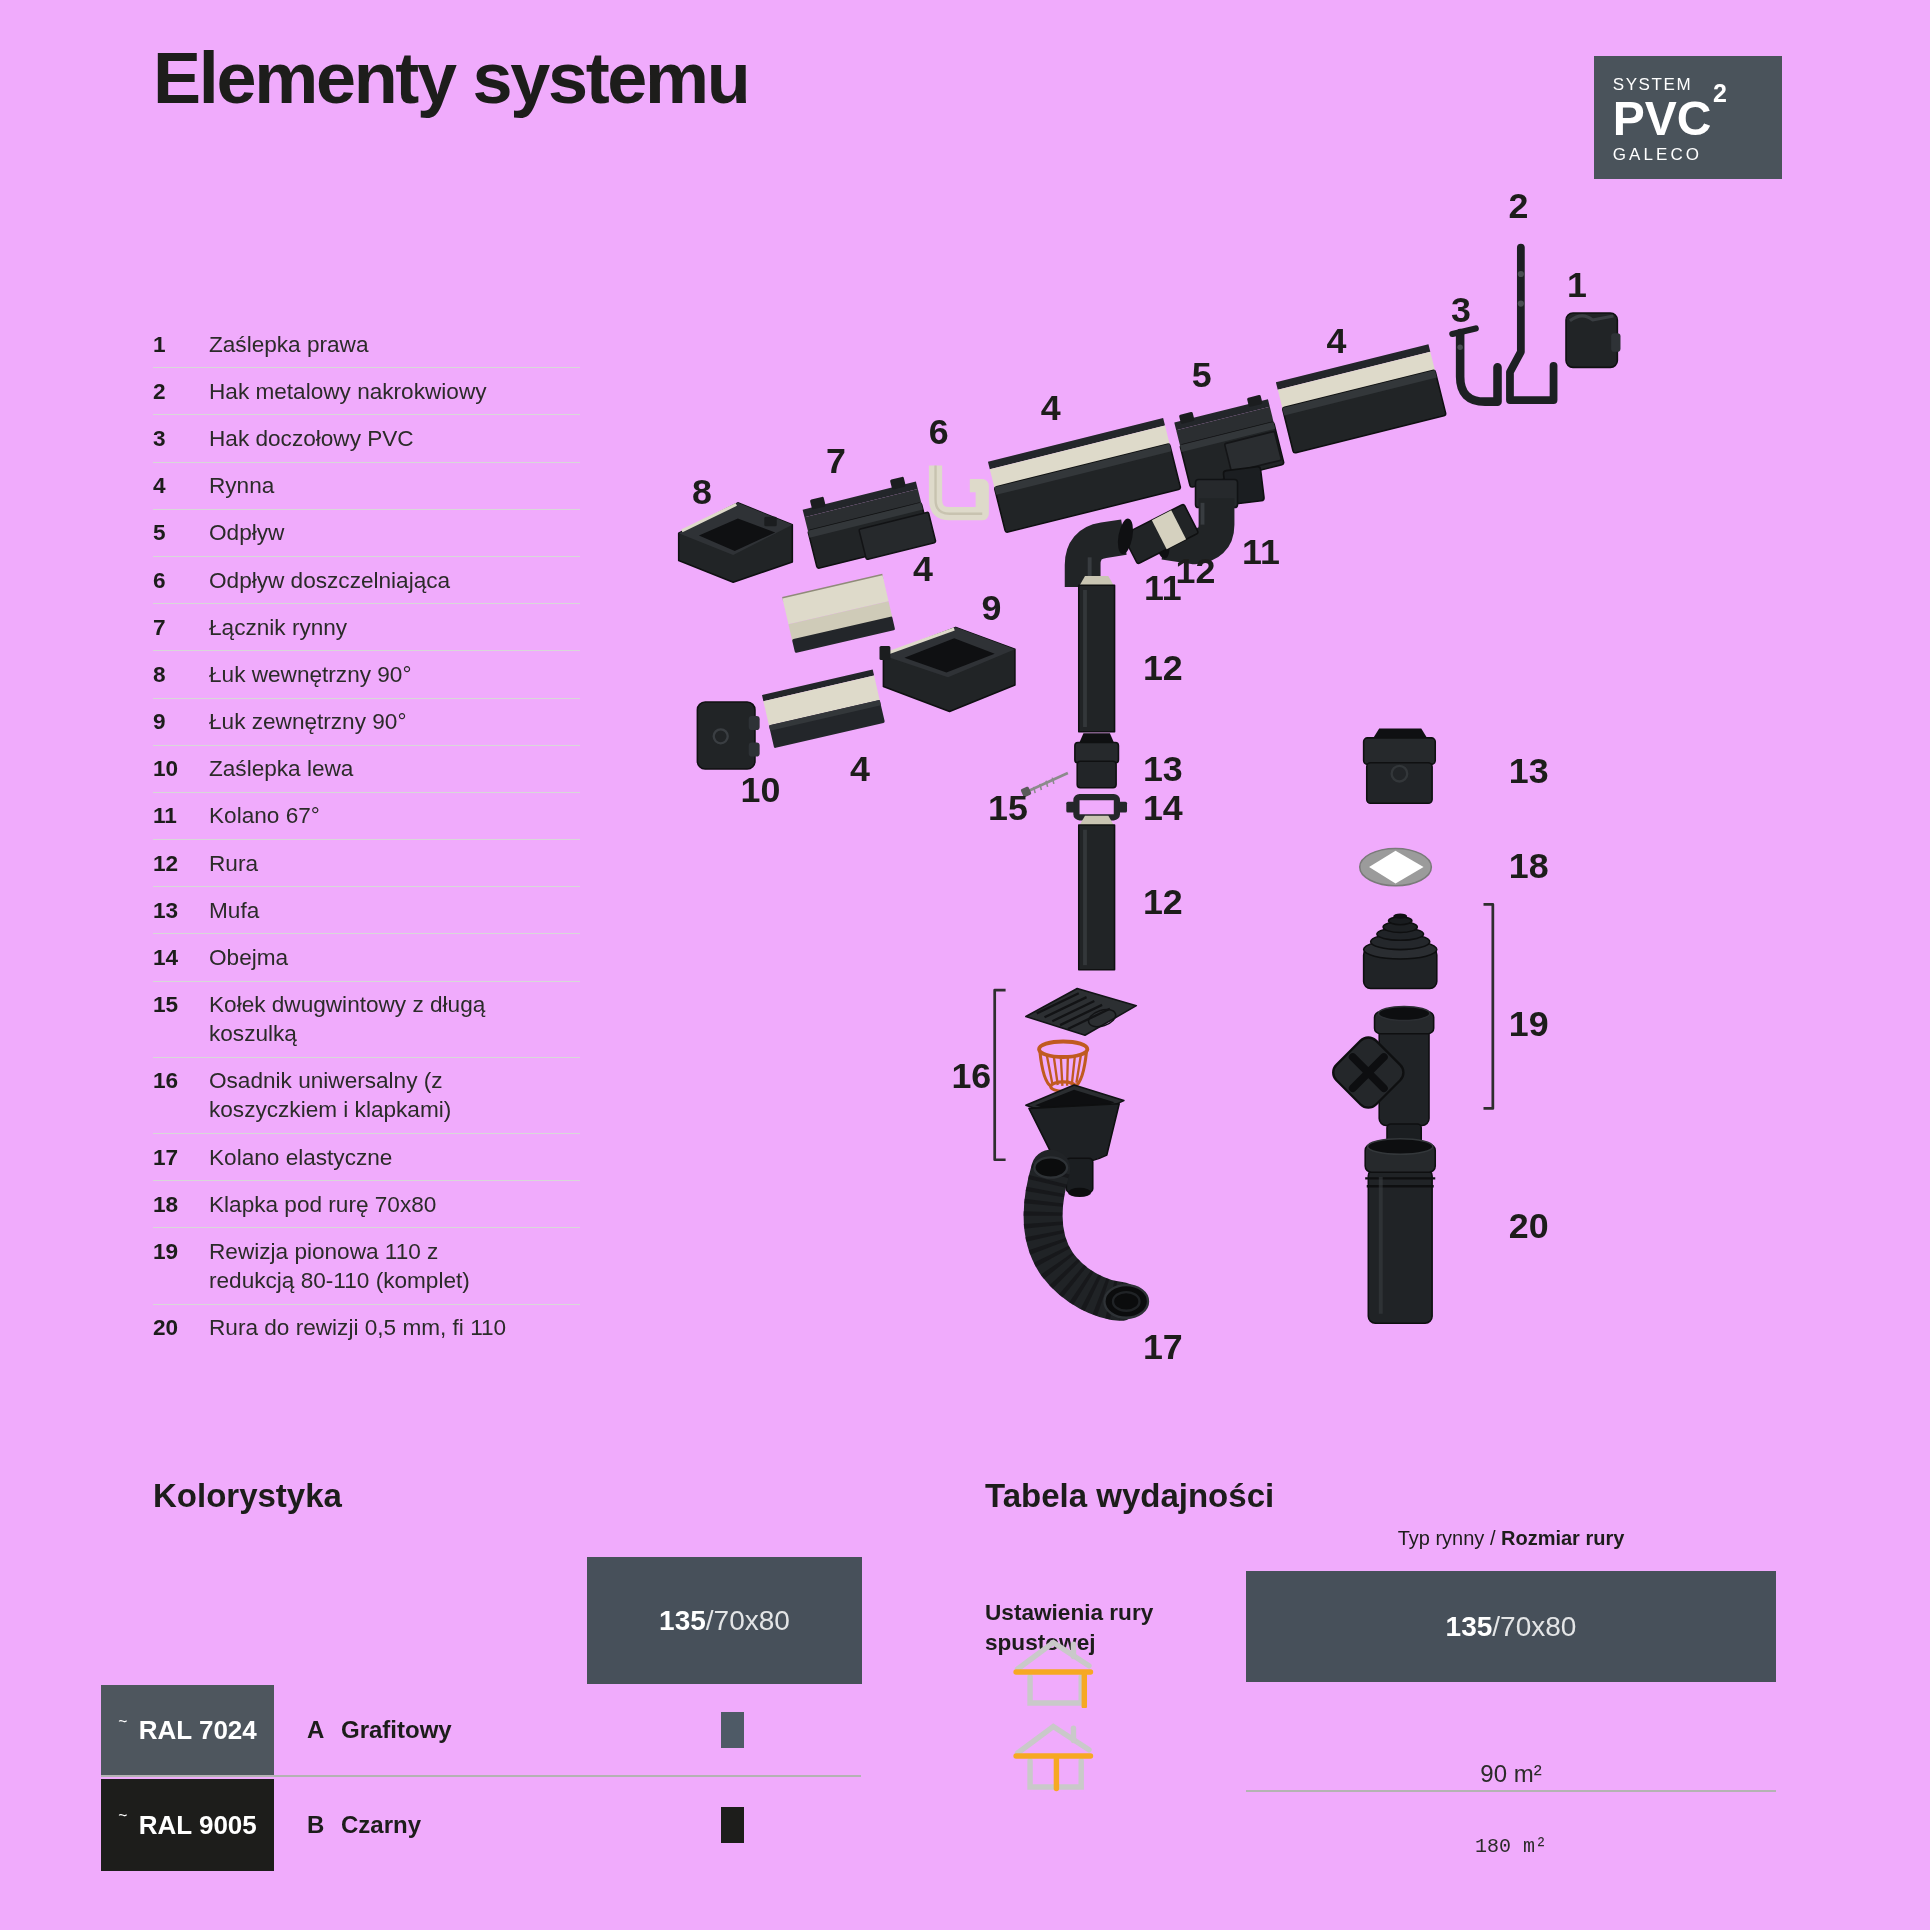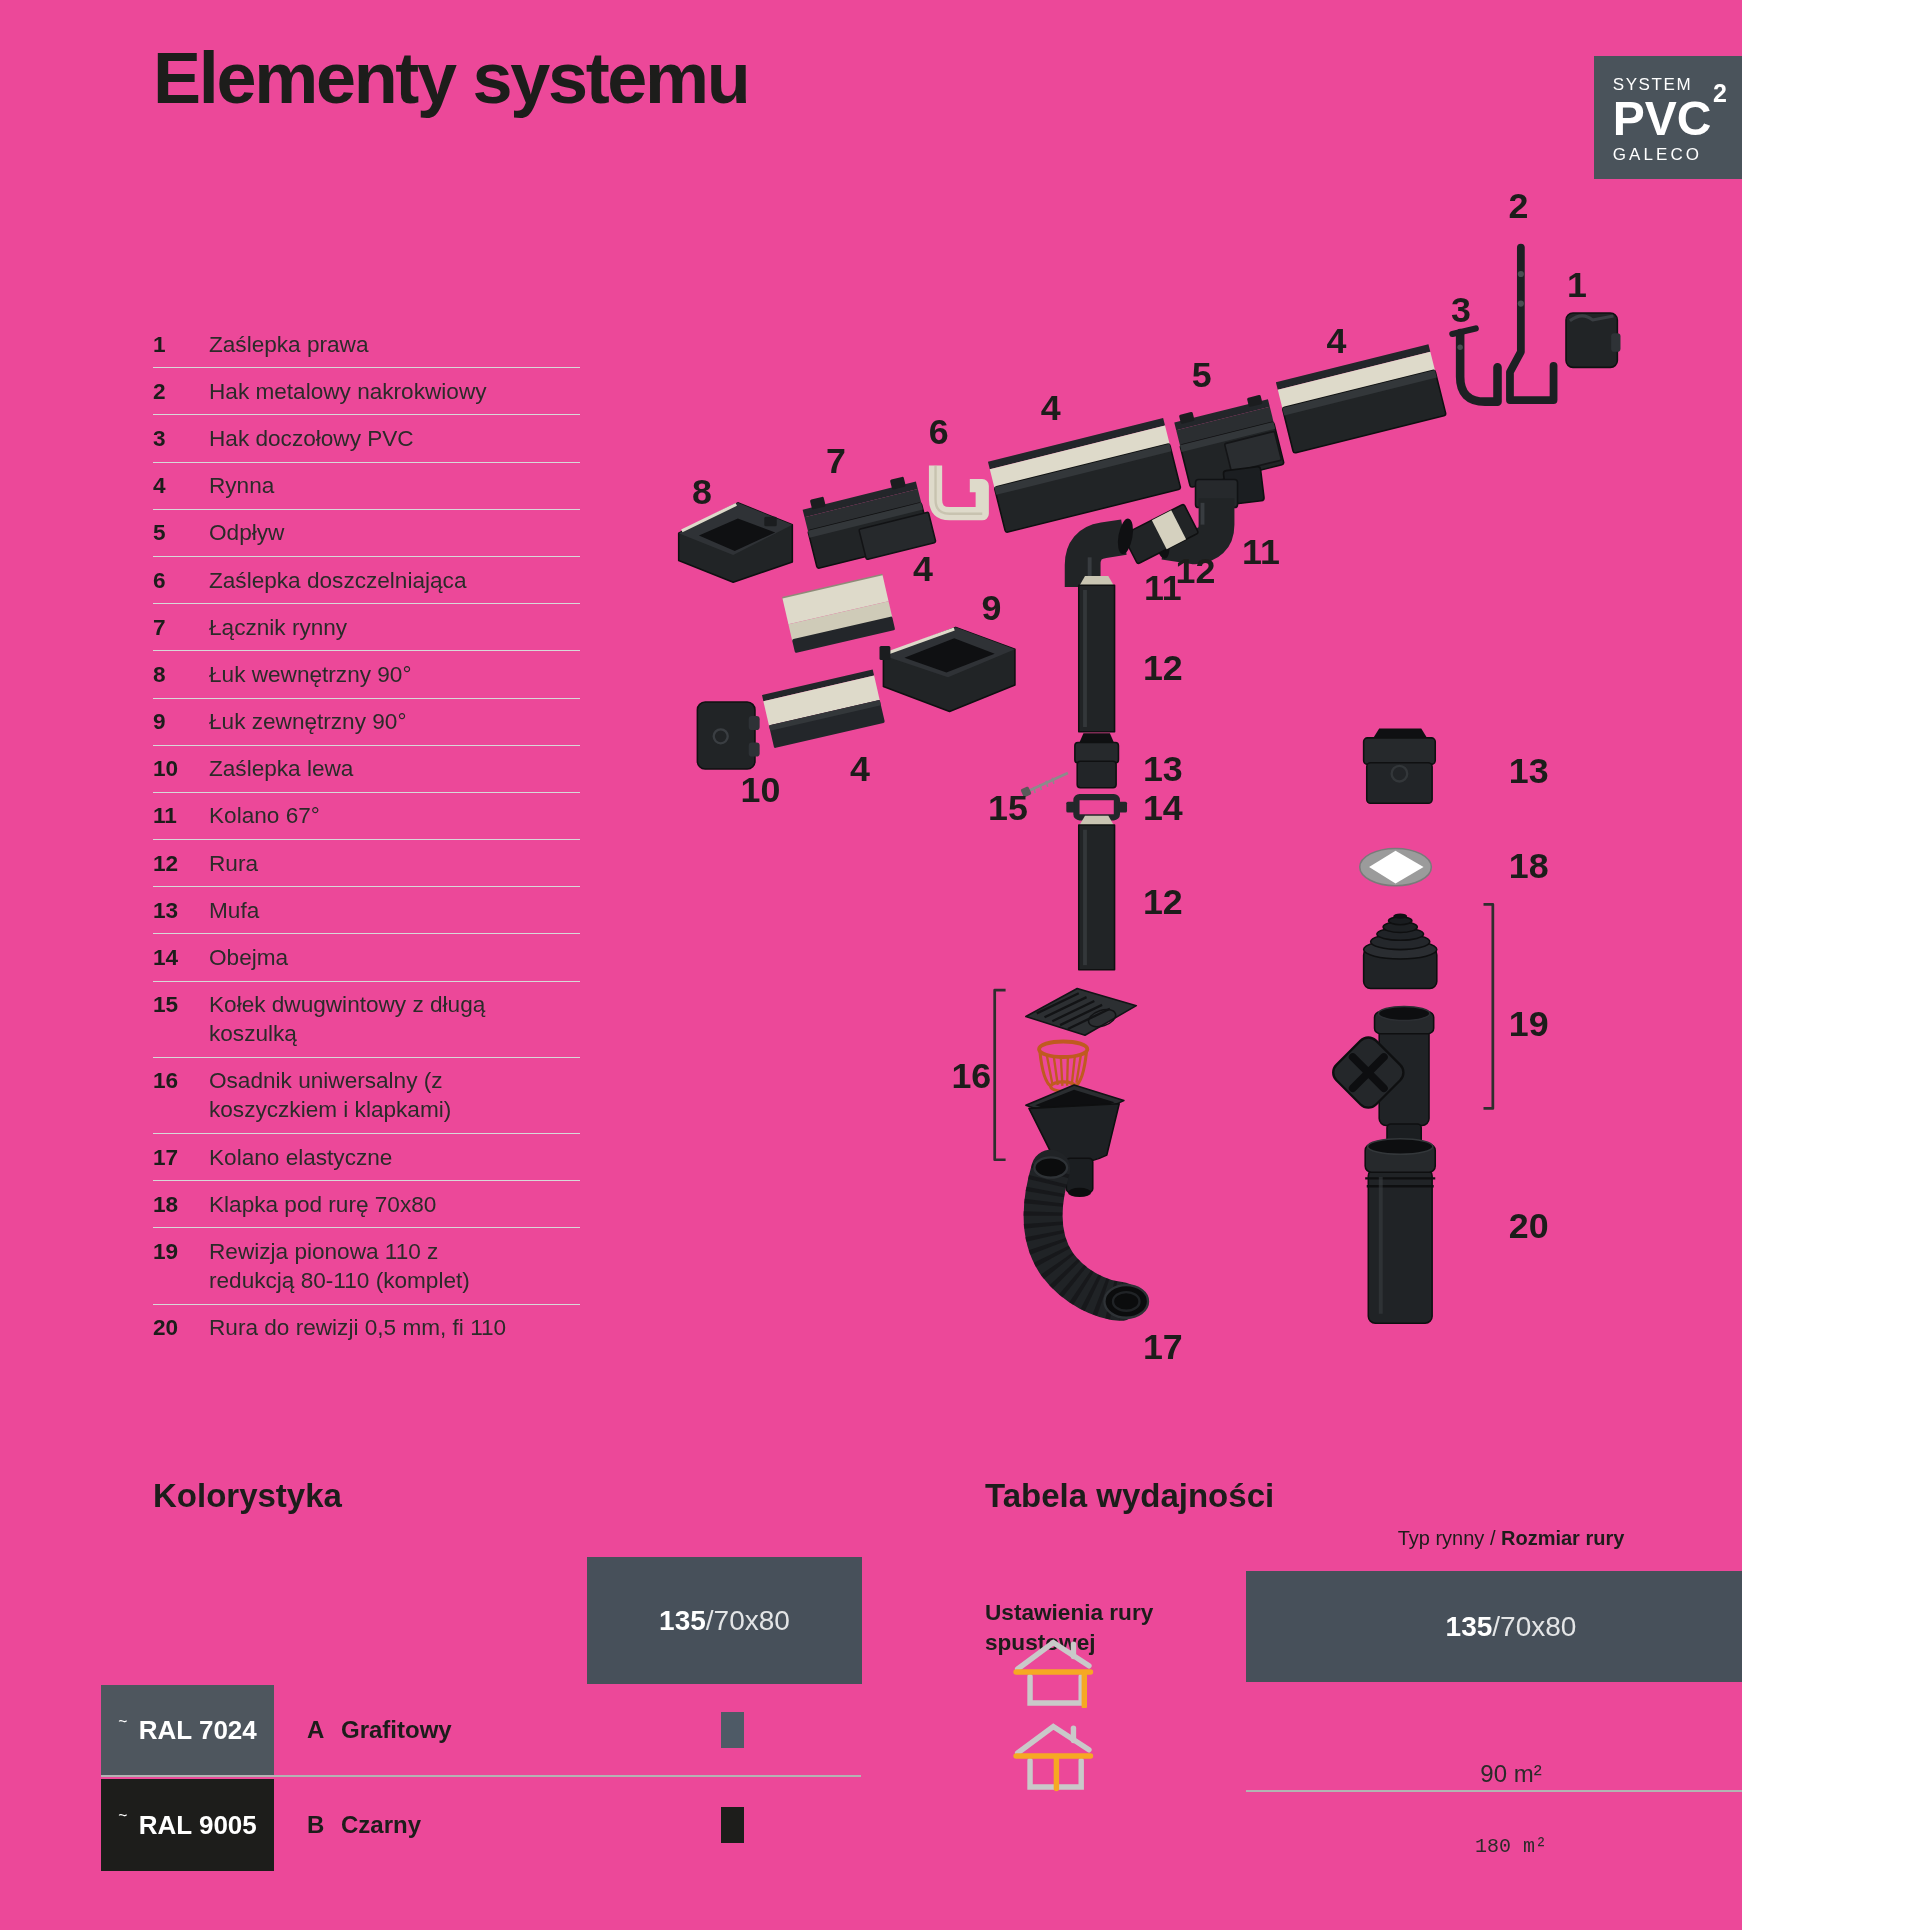--- a/index.html
+++ b/index.html
@@ -1,16 +1,16 @@
 <!DOCTYPE html>
 <html lang="pl" style="font-size:12.5px"><head>
 <meta charset="utf-8">
 <style>
   html,body{margin:0;padding:0;background:#fff;}
-  .page{position:relative;width:1742px;height:1930px;background:#ec4899;overflow:hidden;
+  .page{position:relative;width:1930px;height:1930px;background:#f0abfc;overflow:hidden;
         font-family:"Liberation Sans","DejaVu Sans",sans-serif;color:#1d1d1b;}
 
   
   .title{position:absolute;left:153px;top:37px;font-size:72px;font-weight:700;letter-spacing:-2.3px;}
   .logo{position:absolute;left:1594px;top:56px;width:188px;height:123px;box-sizing:border-box;
         padding:18.7px 0 0 18.7px;color:#fff;}
   .logo .l1{font-size:17px;letter-spacing:1.6px;}
   .logo .brand{font-size:48px;font-weight:700;line-height:1.02;}
   .logo .brand sup{font-size:25px;position:relative;top:-15.6px;left:1.6px;font-weight:700;}
   .logo .l2{font-size:17px;letter-spacing:3.1px;margin-top:1.6px;}
@@ -87,21 +87,21 @@
       <div class="prow">
         <div class="pnum">4</div>
         <div class="pname">Rynna</div>
       </div>
       <div class="prow">
         <div class="pnum">5</div>
         <div class="pname">Odpływ</div>
       </div>
       <div class="prow">
         <div class="pnum">6</div>
-        <div class="pname">Zaślepka doszczelniająca</div>
+        <div class="pname">Odpływ doszczelniająca</div>
       </div>
       <div class="prow">
         <div class="pnum">7</div>
         <div class="pname">Łącznik rynny</div>
       </div>
       <div class="prow">
         <div class="pnum">8</div>
         <div class="pname">Łuk wewnętrzny 90°</div>
       </div>
       <div class="prow">

